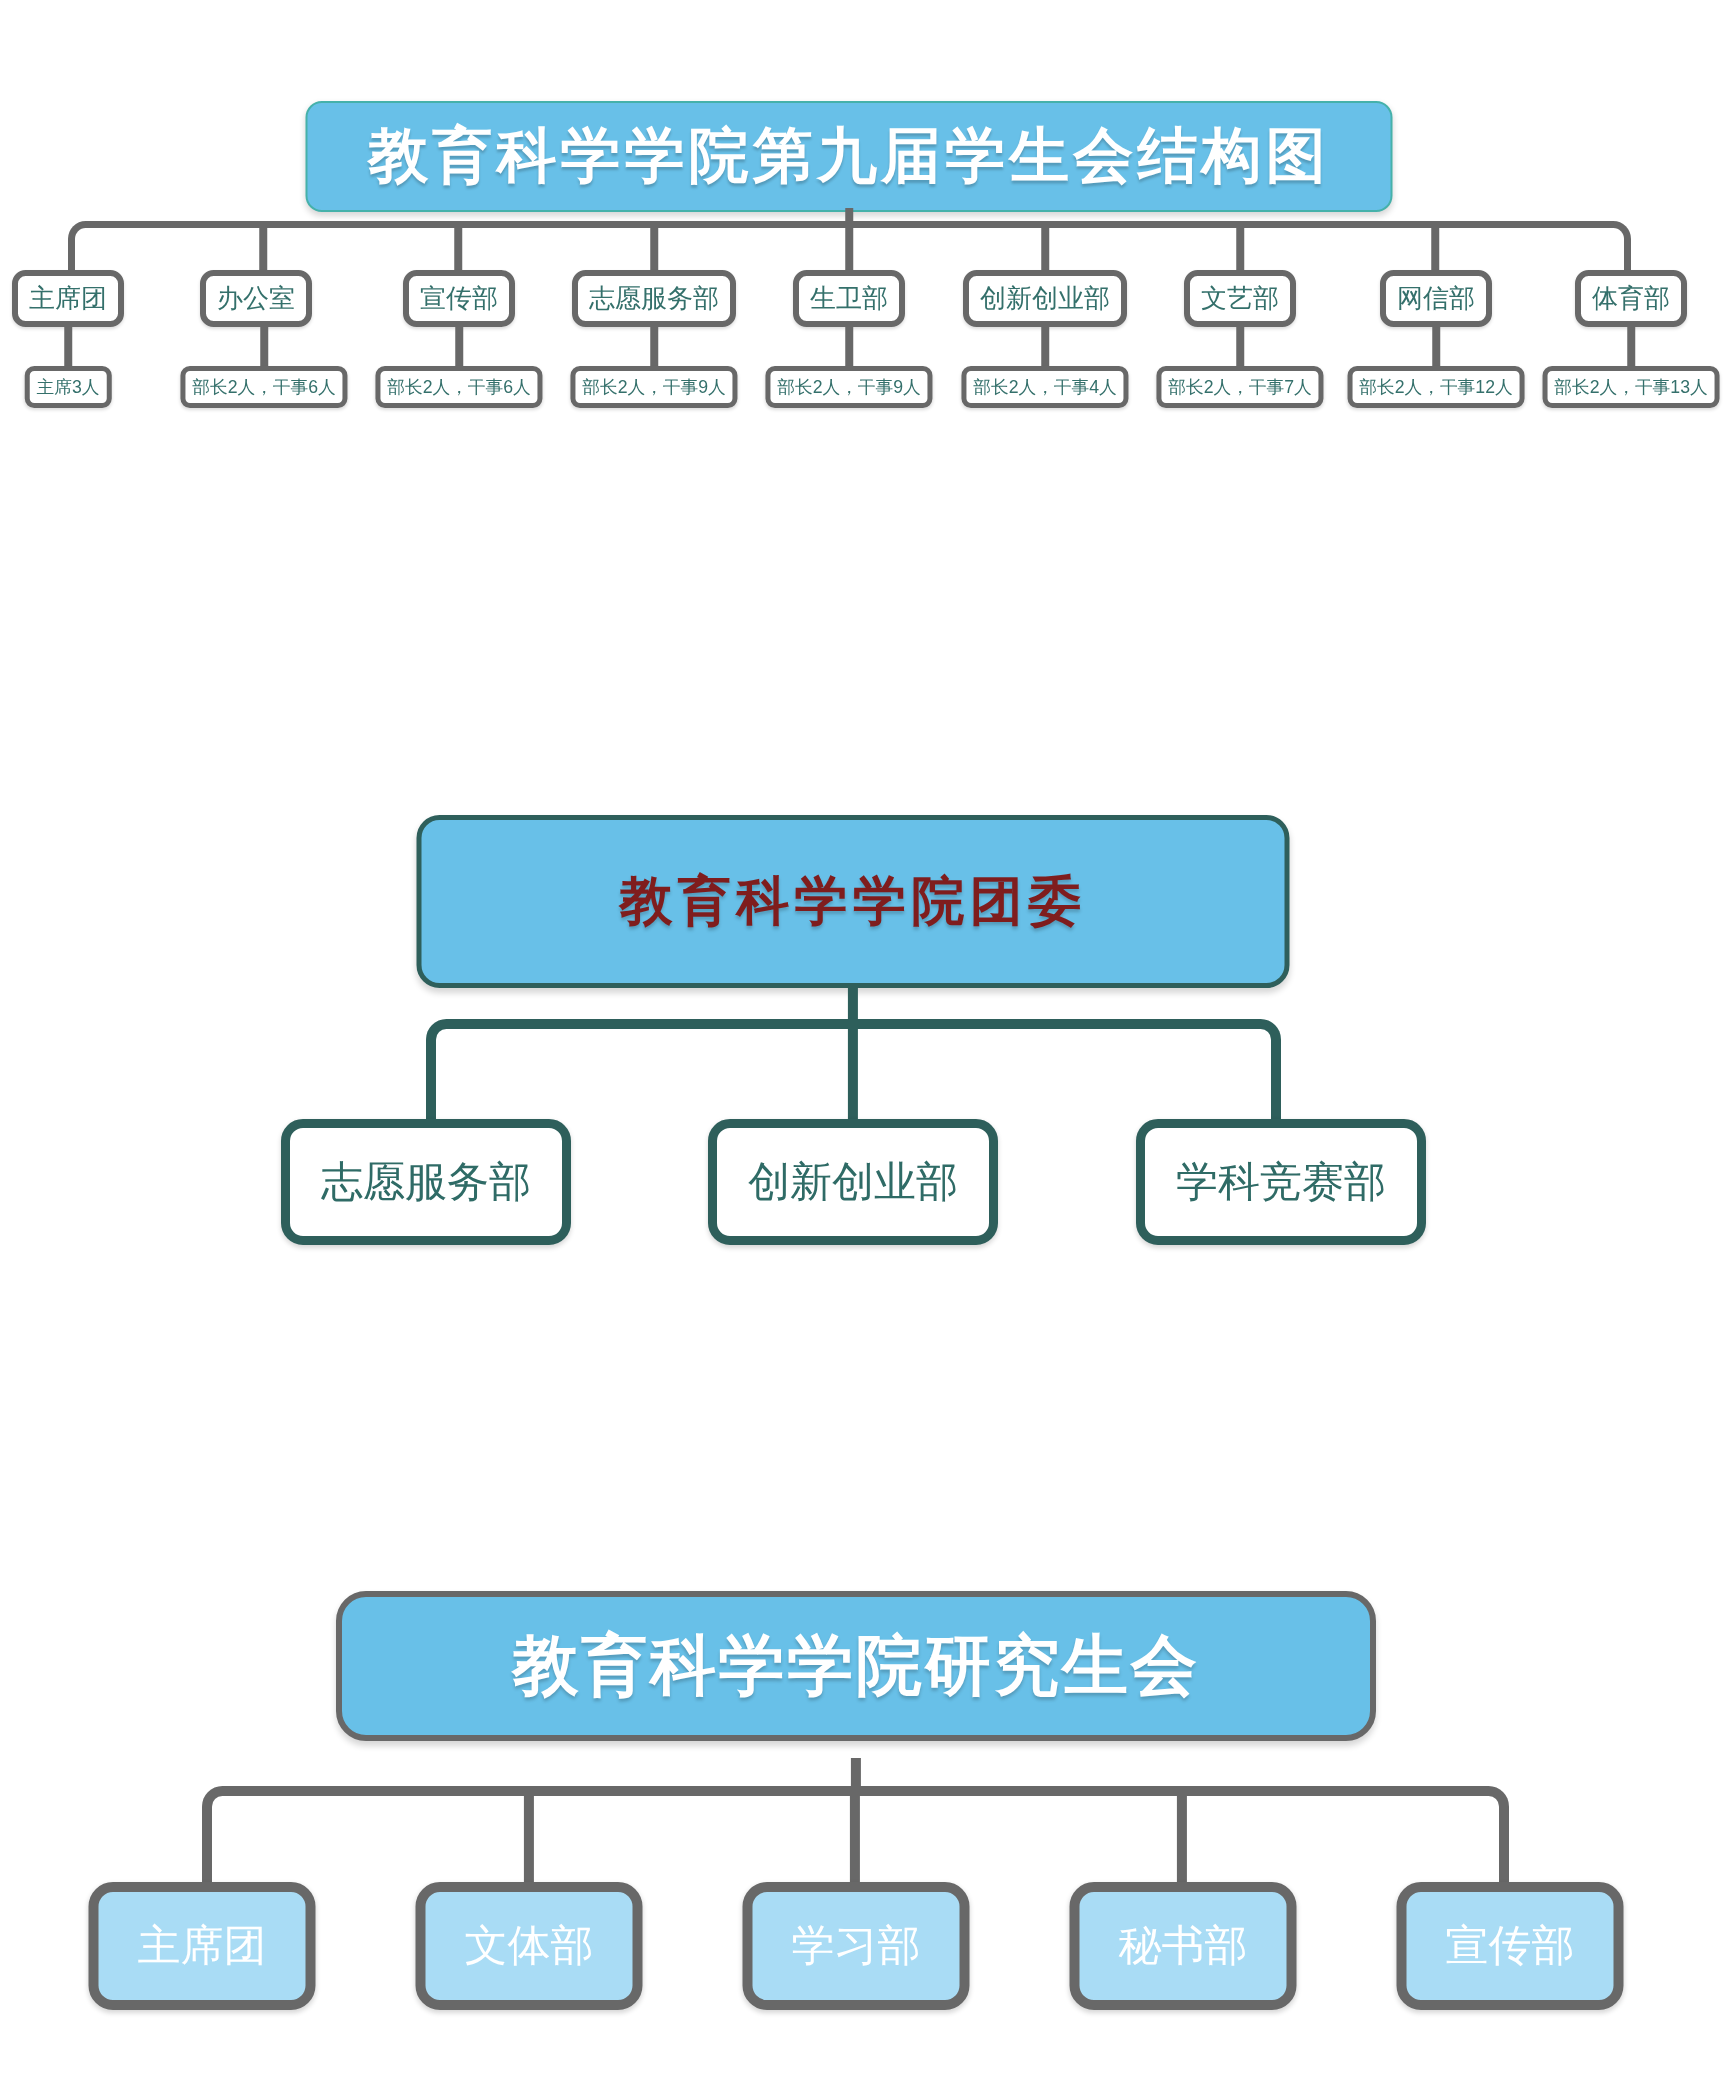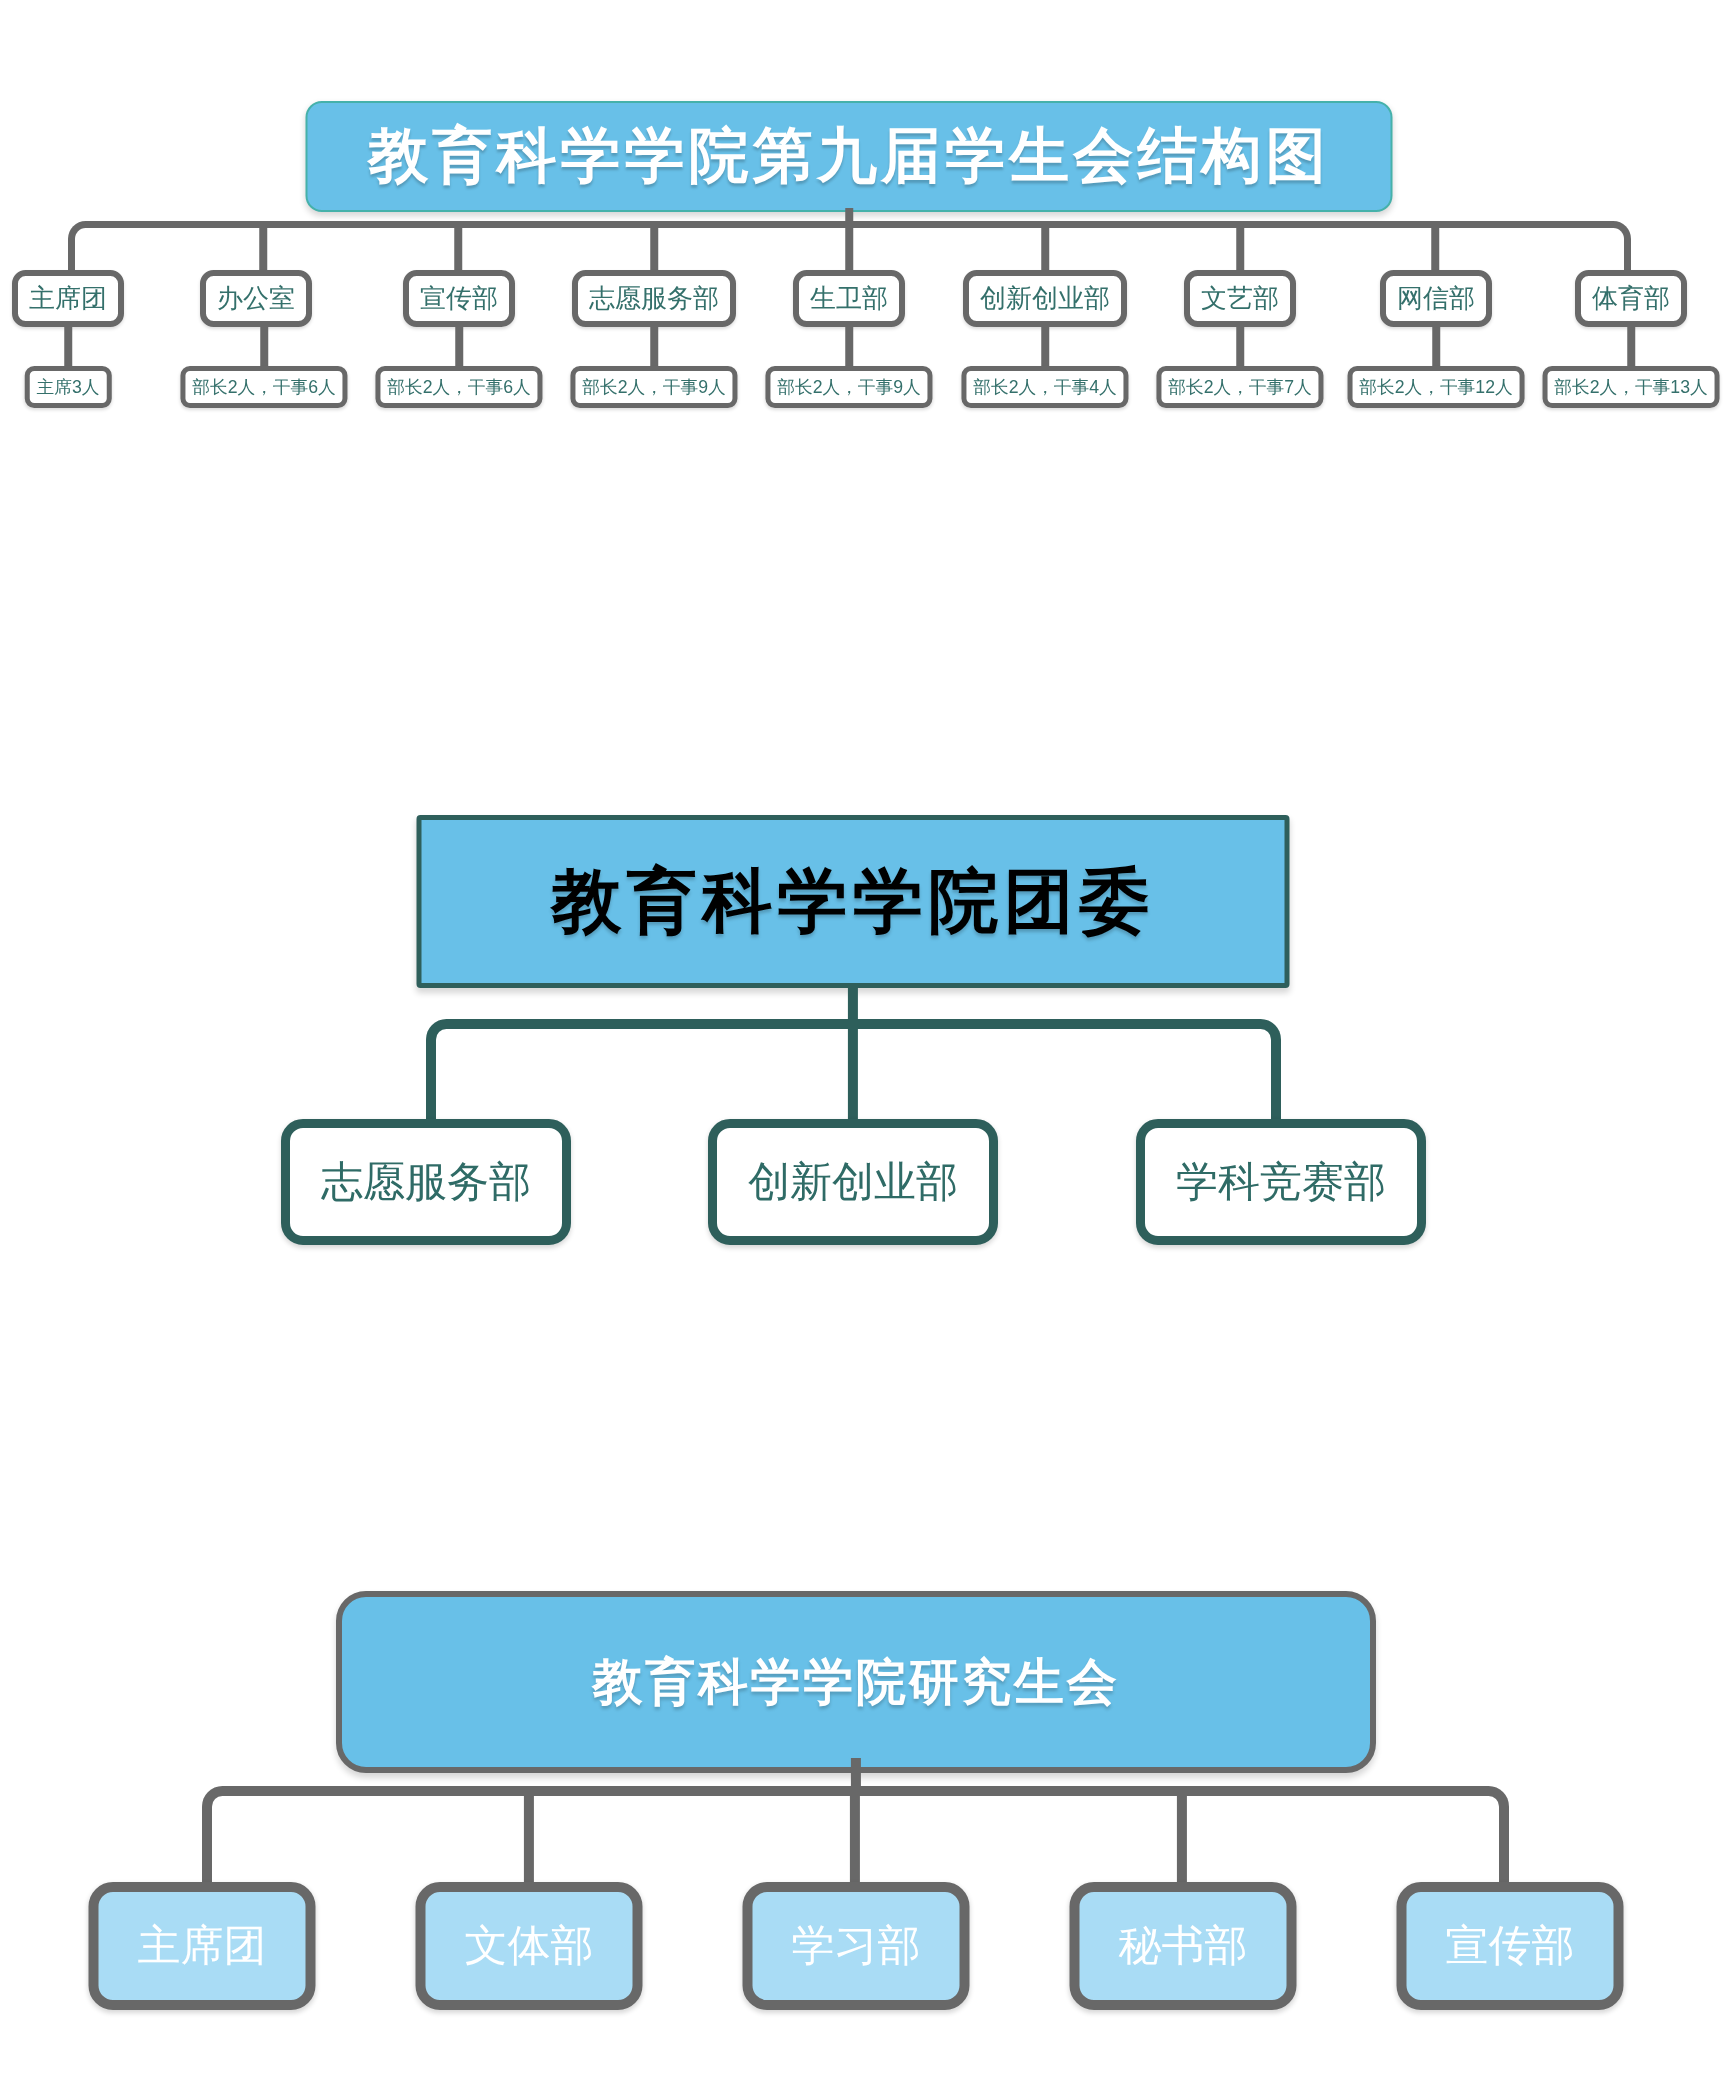--- a/index.html
+++ b/index.html
@@ -33,37 +33,37 @@
   }
   .dlink{top:325px;height:41px;width:7.5px;background:var(--gray);}
   .staff{
     top:366px;height:42px;border:5.4px solid var(--gray);border-radius:9.5px;
     font-size:17.7px;color:var(--dept-text);padding:0 6.8px;box-shadow:0 2px 3.4px rgba(0,0,0,.14);
   }
 
   
   .root2{
     left:853px;top:815px;width:873px;height:173px;
-    background:var(--blue-fill);border:5.4px solid var(--dark-teal);border-radius:4px;
-    font-size:70px;font-weight:bold;color:#000000;letter-spacing:5.4px;
+    background:var(--blue-fill);border:5.4px solid var(--dark-teal);border-radius:23px;
+    font-size:53px;font-weight:bold;color:#7f1d1d;letter-spacing:5.4px;
     text-shadow:0 3.4px 3.4px rgba(0,0,0,.20);box-shadow:0 4.1px 6.8px rgba(0,0,0,.16);
   }
   .drop2{width:10.2px;background:var(--dark-teal);}
   .bus2{left:426px;top:1019px;width:855px;height:101px;border-width:10.2px;border-color:var(--dark-teal);border-radius:20.4px 20.4px 0 0;}
   .bus2 i{background:var(--dark-teal);width:10.2px;}
   .league{
     top:1119px;height:126px;border:9.5px solid var(--dark-teal);border-radius:22px;
     font-size:42px;color:var(--dark-teal-text);padding:0 31px;box-shadow:0 2.7px 4.8px rgba(0,0,0,.16);
   }
 
   
   .root3{
-    left:856px;top:1591px;width:1040px;height:182px;
+    left:856px;top:1591px;width:1040px;height:150px;
     background:var(--blue-fill);border:6.8px solid var(--gray);border-radius:30px;
-    font-size:50px;font-weight:bold;color:#fff;letter-spacing:2.7px;
+    font-size:66px;font-weight:bold;color:#fff;letter-spacing:2.7px;
     text-shadow:0 3.4px 3.4px rgba(0,0,0,.20);box-shadow:0 4.1px 6.8px rgba(0,0,0,.16);
   }
   .drop3{width:10.2px;background:var(--gray);}
   .bus3{left:202px;top:1786px;width:1307px;height:97px;border-width:10.2px;border-color:var(--gray);border-radius:20.4px 20.4px 0 0;}
   .bus3 i{background:var(--gray);width:10.2px;}
   .grad{
     top:1882px;height:128px;border:10.2px solid var(--gray);border-radius:24.5px;
     background:var(--light-blue-fill);font-size:43px;color:#fff;padding:0 39px;
     box-shadow:0 2.7px 4.8px rgba(0,0,0,.16);
   }

